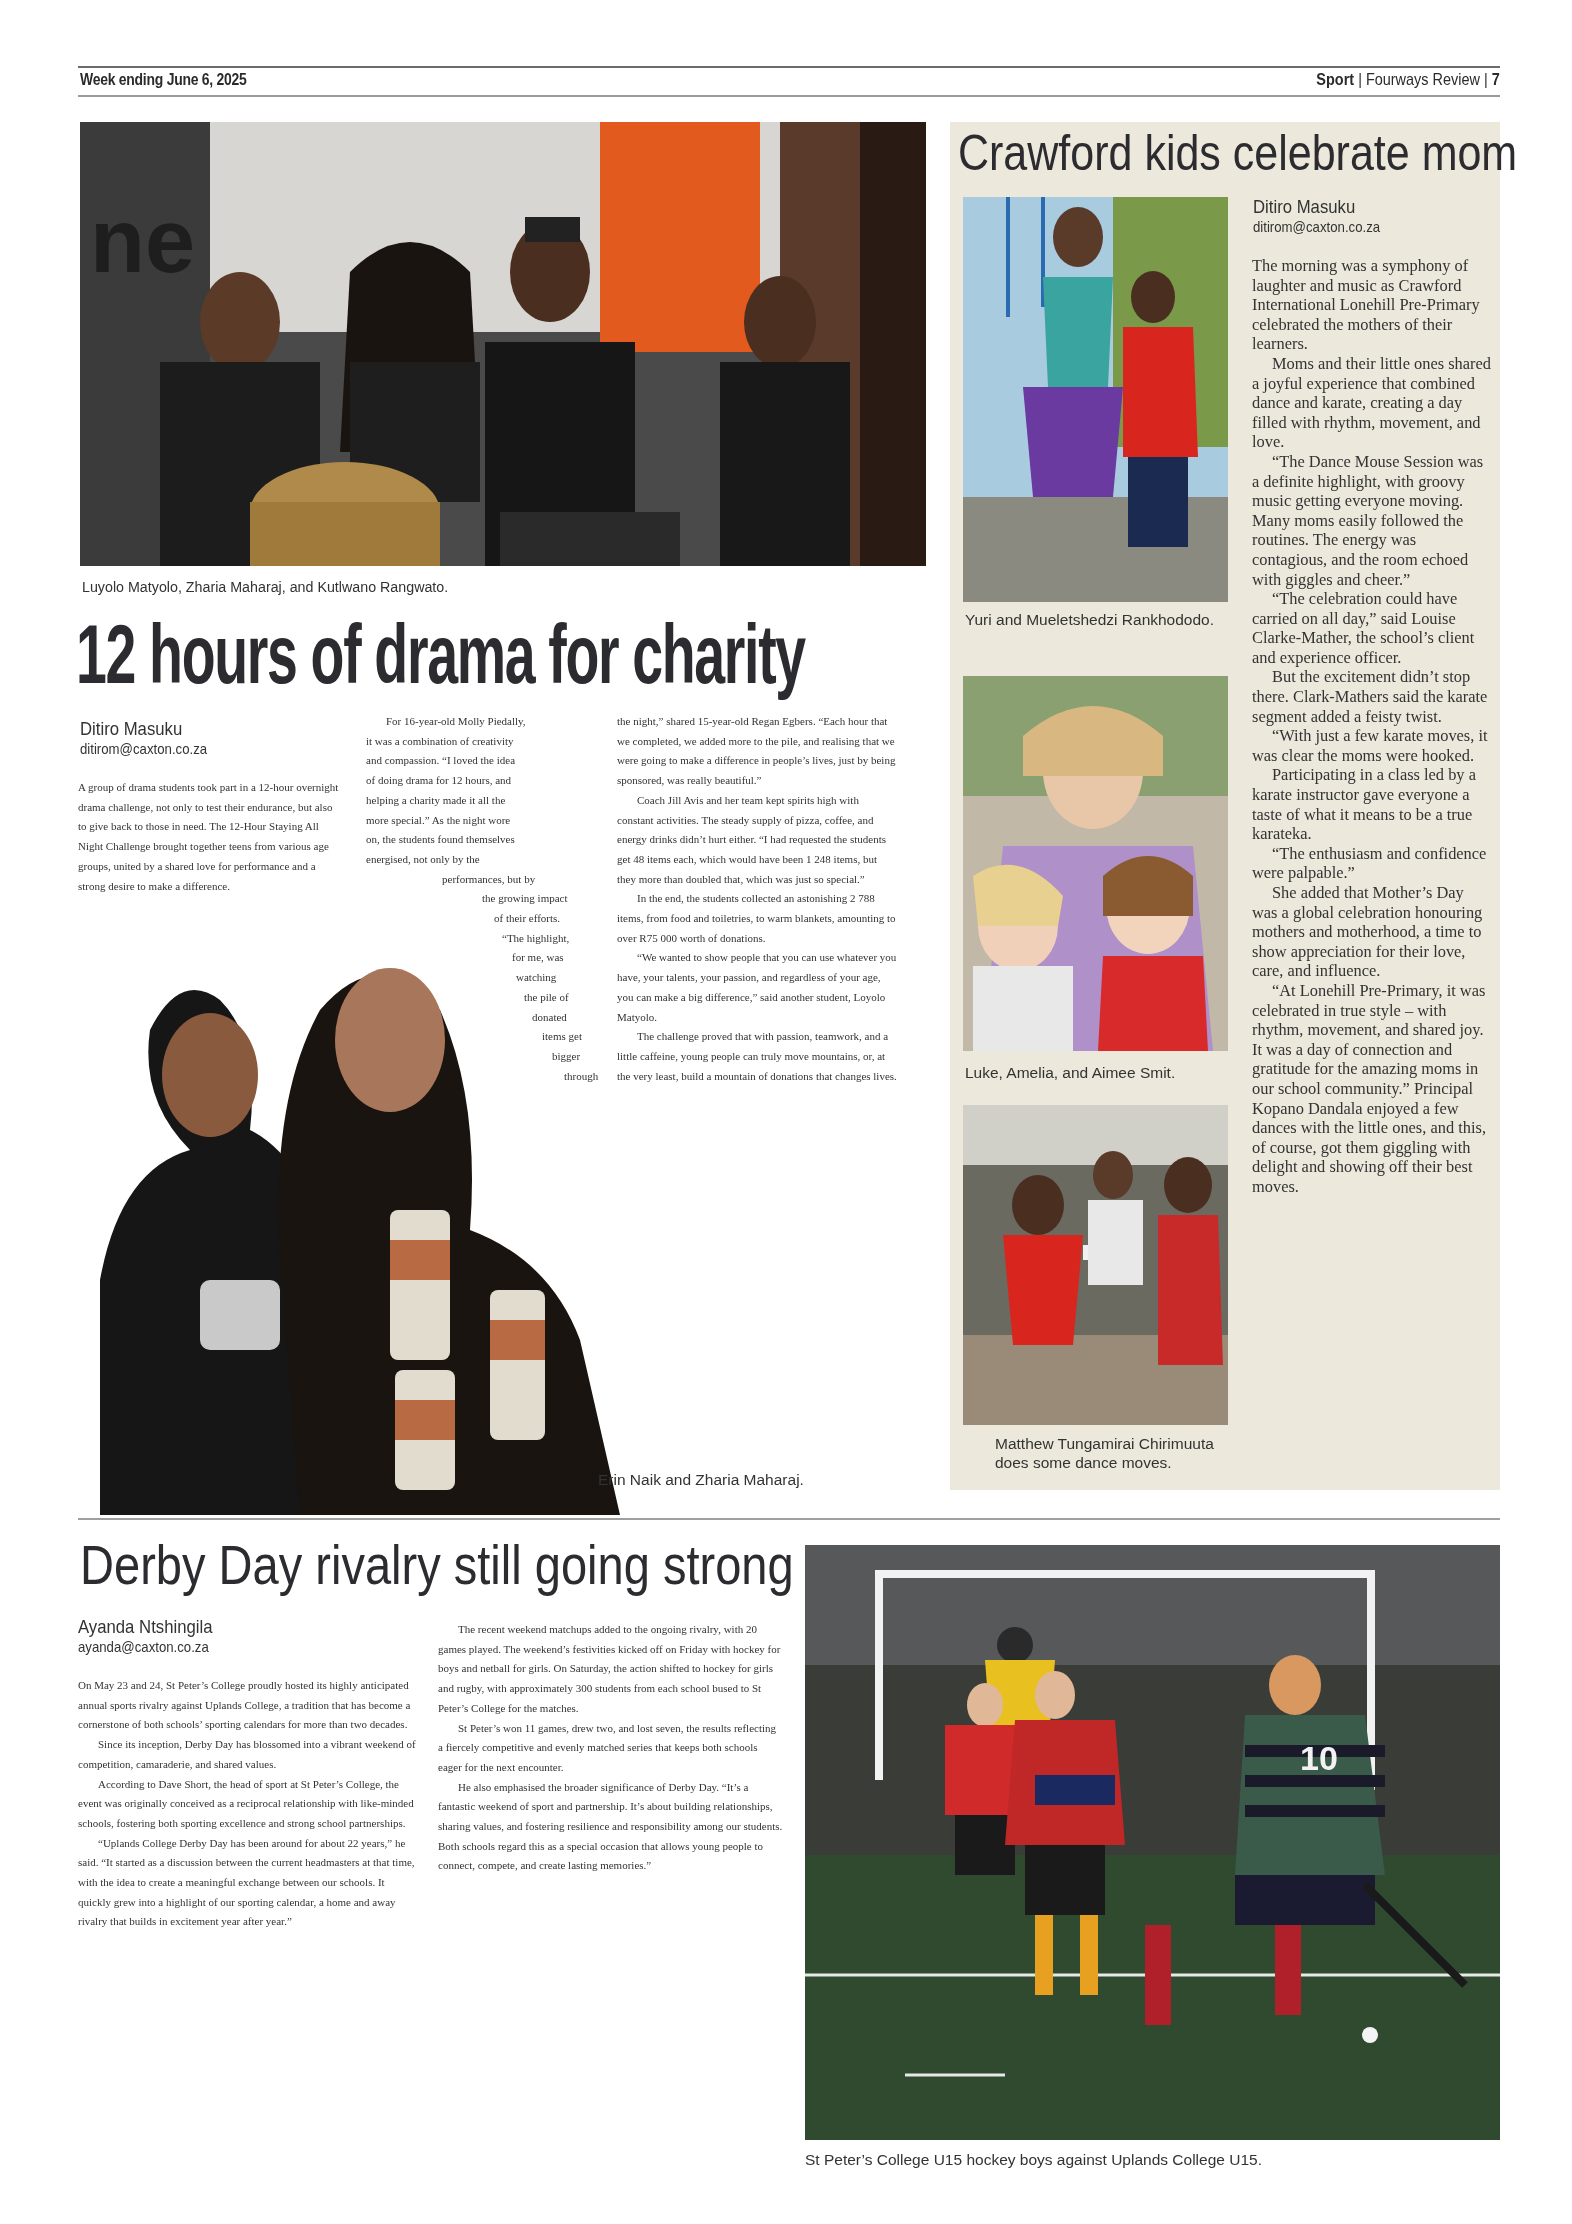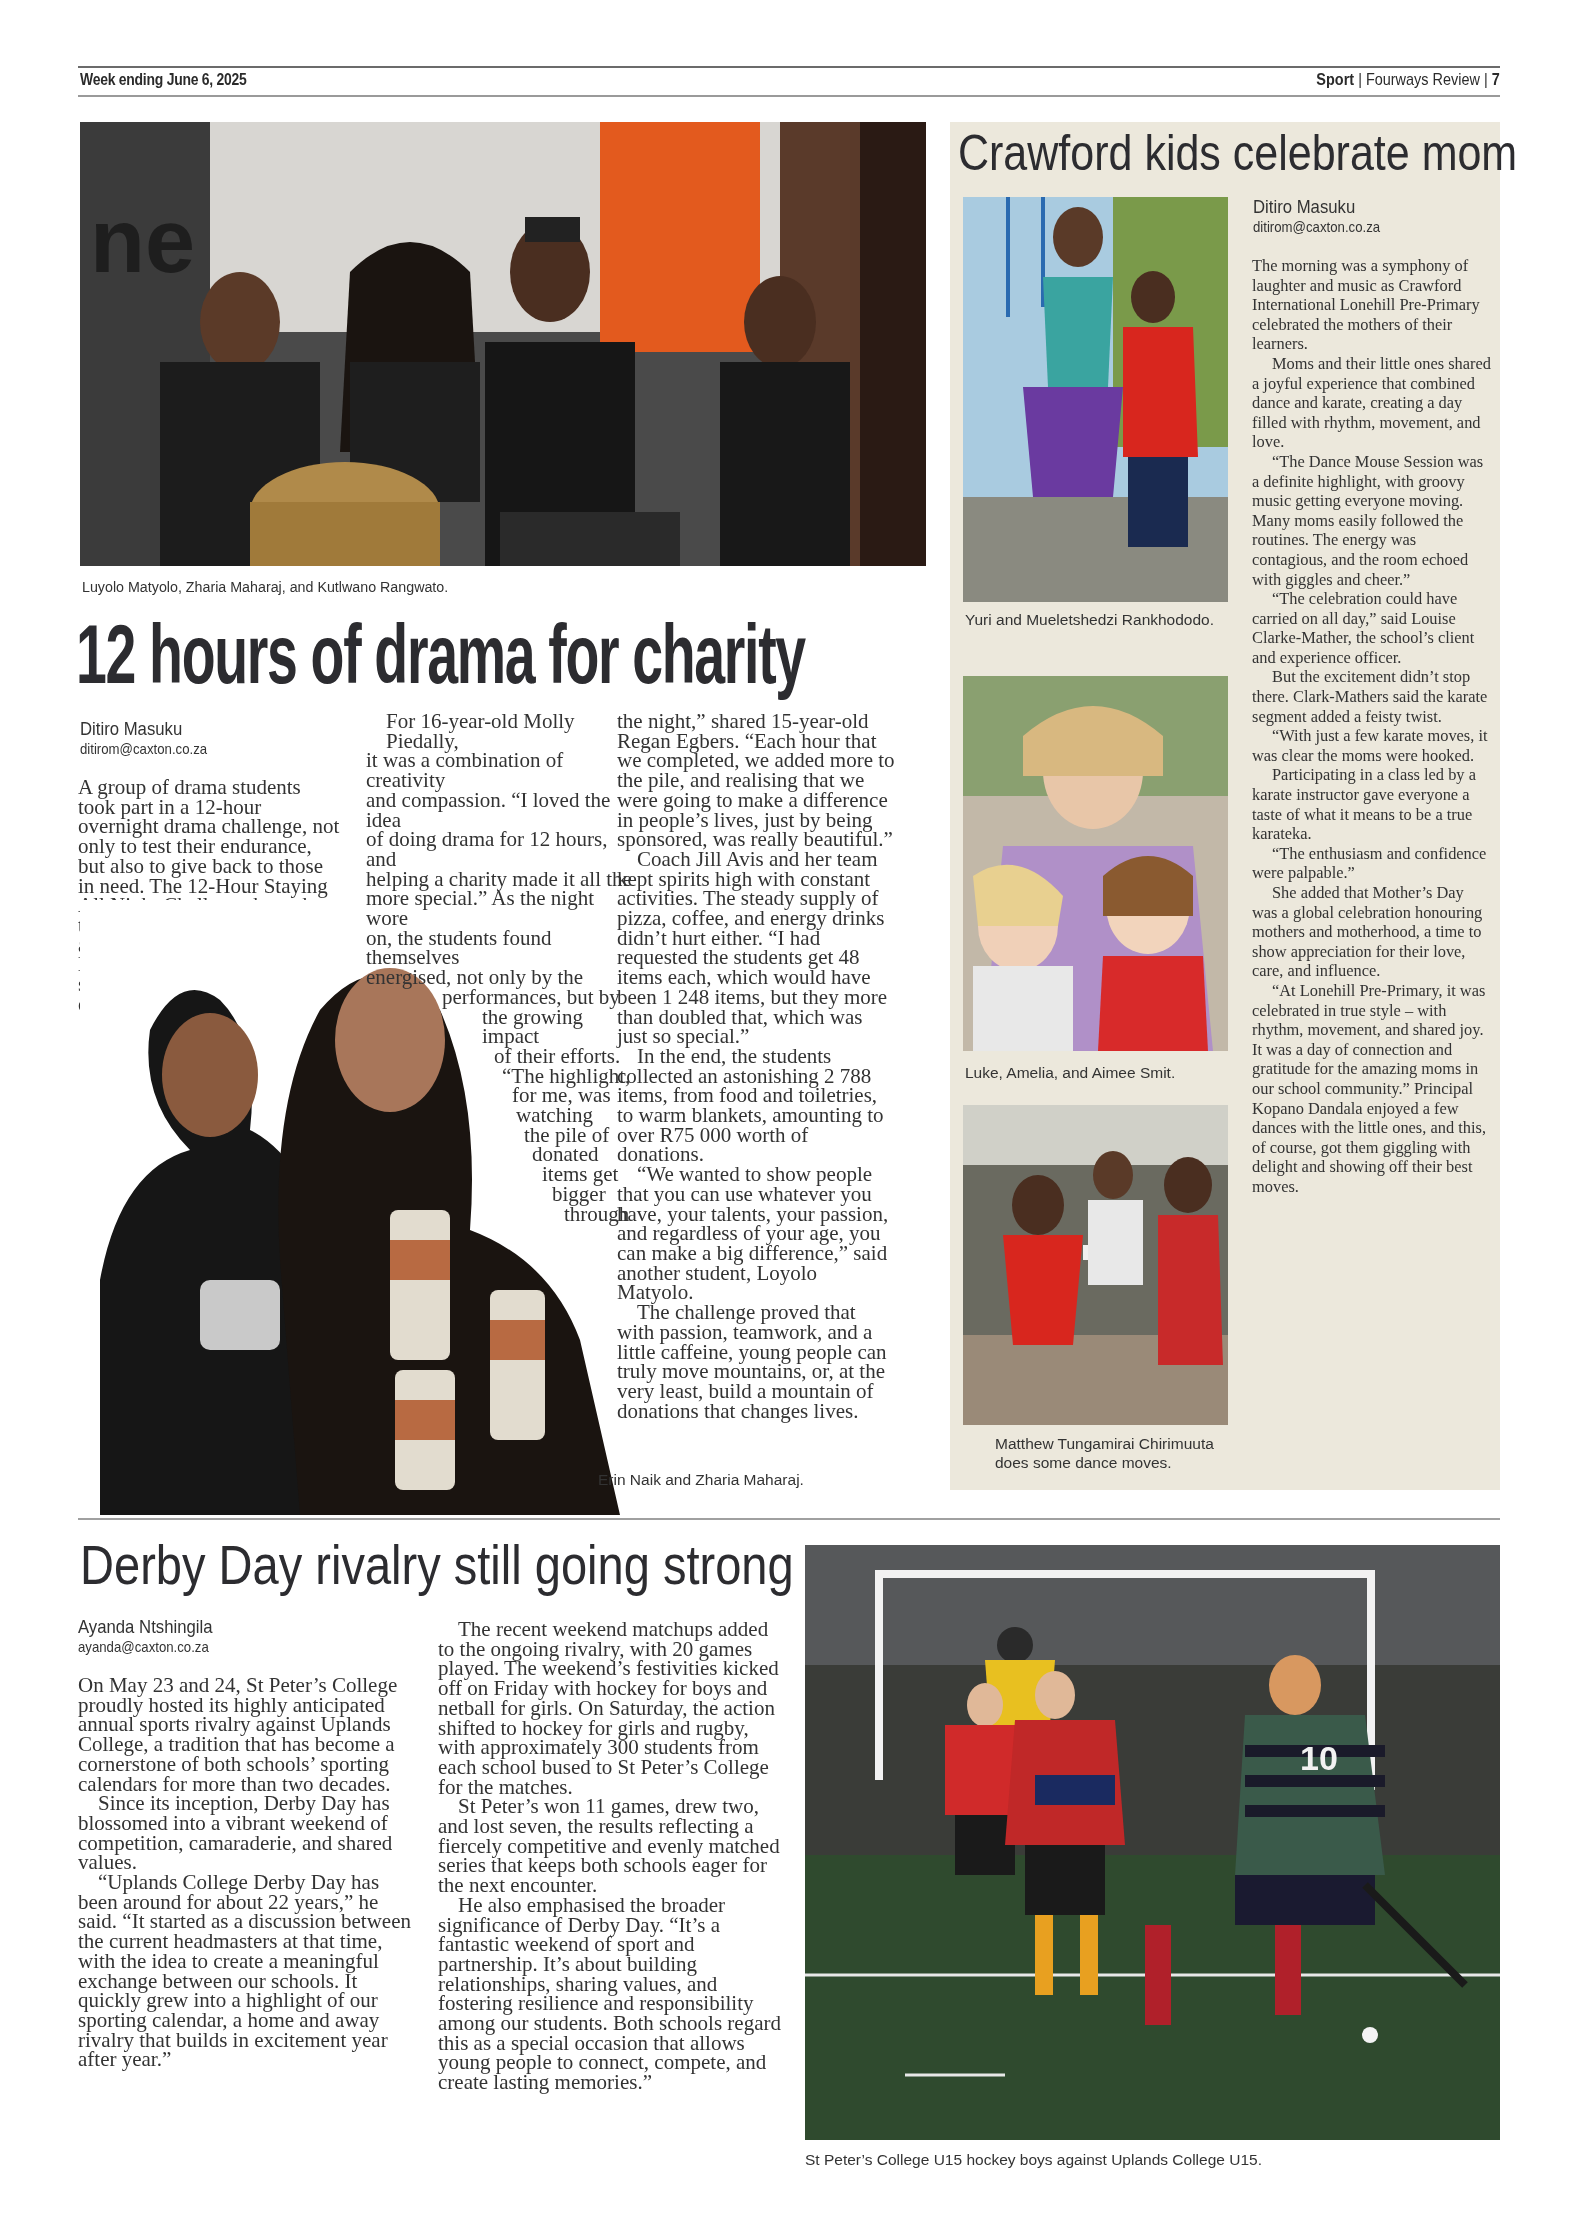--- a/index.html
+++ b/index.html
@@ -14,21 +14,21 @@
   .folio-left { left: 80px; top: 70px; font-size: 17px; font-weight: bold; letter-spacing: -0.3px; transform: scaleX(0.82); transform-origin: left; }
   .folio-right { right: 72px; top: 70px; font-size: 17px; transform: scaleX(0.85); transform-origin: right; white-space: nowrap; }
   .folio-right b { font-weight: bold; }
 
   
   .photo { overflow: hidden; }
   .photo svg { width: 100%; height: 100%; display: block; }
 
   .caption { font-size: 15.5px; color: #333; line-height: 19px; }
 
-  .body-text { font-size: 21px; line-height: 19.7px; color: #333; text-align: left; }
+  .body-text { font-size: 11px; line-height: 19.7px; color: #333; text-align: left; }
   .body-text p { margin: 0; text-indent: 0; }
   .body-text p.ind { text-indent: 20px; }
 
   .byline-name { font-size: 19px; color: #333; transform: scaleX(0.88); transform-origin: left; white-space: nowrap; }
   .byline-email { font-size: 15px; color: #333; transform: scaleX(0.88); transform-origin: left; white-space: nowrap; }
 
   .headline-bold { font-size: 84px; font-weight: bold; color: #2c2c30; letter-spacing: -2px; transform: scaleX(0.66); transform-origin: left; white-space: nowrap; line-height: 1; }
   .headline-light { color: #2c2c30; transform-origin: left; white-space: nowrap; line-height: 1; }
 
   .crawford-box { left: 950px; top: 122px; width: 550px; height: 1368px; background: #ece8dc; }
@@ -204,20 +204,21 @@
 <div class="abs divider"></div>
 
 <div class="abs headline-light sans" style="left:80px; top:1537px; font-size:56px; transform:scaleX(0.84);">Derby Day rivalry still going strong</div>
 
 <div class="abs byline-name sans" style="left:78px; top:1616px;">Ayanda Ntshingila</div>
 <div class="abs byline-email sans" style="left:78px; top:1638px;">ayanda@caxton.co.za</div>
 
 <div class="abs body-text serif" style="left:78px; top:1676px; width:340px;">
   <p>On May 23 and 24, St Peter’s College proudly hosted its highly anticipated annual sports rivalry against Uplands College, a tradition that has become a cornerstone of both schools’ sporting calendars for more than two decades.</p>
   <p class="ind">Since its inception, Derby Day has blossomed into a vibrant weekend of competition, camaraderie, and shared values.</p>
+  <p class="ind">According to Dave Short, the head of sport at St Peter’s College, the event was originally conceived as a reciprocal relationship with like-minded schools, fostering both sporting excellence and strong school partnerships.</p>
   <p class="ind">“Uplands College Derby Day has been around for about 22 years,” he said. “It started as a discussion between the current headmasters at that time, with the idea to create a meaningful exchange between our schools. It quickly grew into a highlight of our sporting calendar, a home and away rivalry that builds in excitement year after year.”</p>
 </div>
 
 <div class="abs body-text serif" style="left:438px; top:1620px; width:345px;">
   <p class="ind">The recent weekend matchups added to the ongoing rivalry, with 20 games played. The weekend’s festivities kicked off on Friday with hockey for boys and netball for girls. On Saturday, the action shifted to hockey for girls and rugby, with approximately 300 students from each school bused to St Peter’s College for the matches.</p>
   <p class="ind">St Peter’s won 11 games, drew two, and lost seven, the results reflecting a fiercely competitive and evenly matched series that keeps both schools eager for the next encounter.</p>
   <p class="ind">He also emphasised the broader significance of Derby Day. “It’s a fantastic weekend of sport and partnership. It’s about building relationships, sharing values, and fostering resilience and responsibility among our students. Both schools regard this as a special occasion that allows young people to connect, compete, and create lasting memories.”</p>
 </div>
 
 <div class="abs photo" style="left:805px; top:1545px; width:695px; height:595px;">

